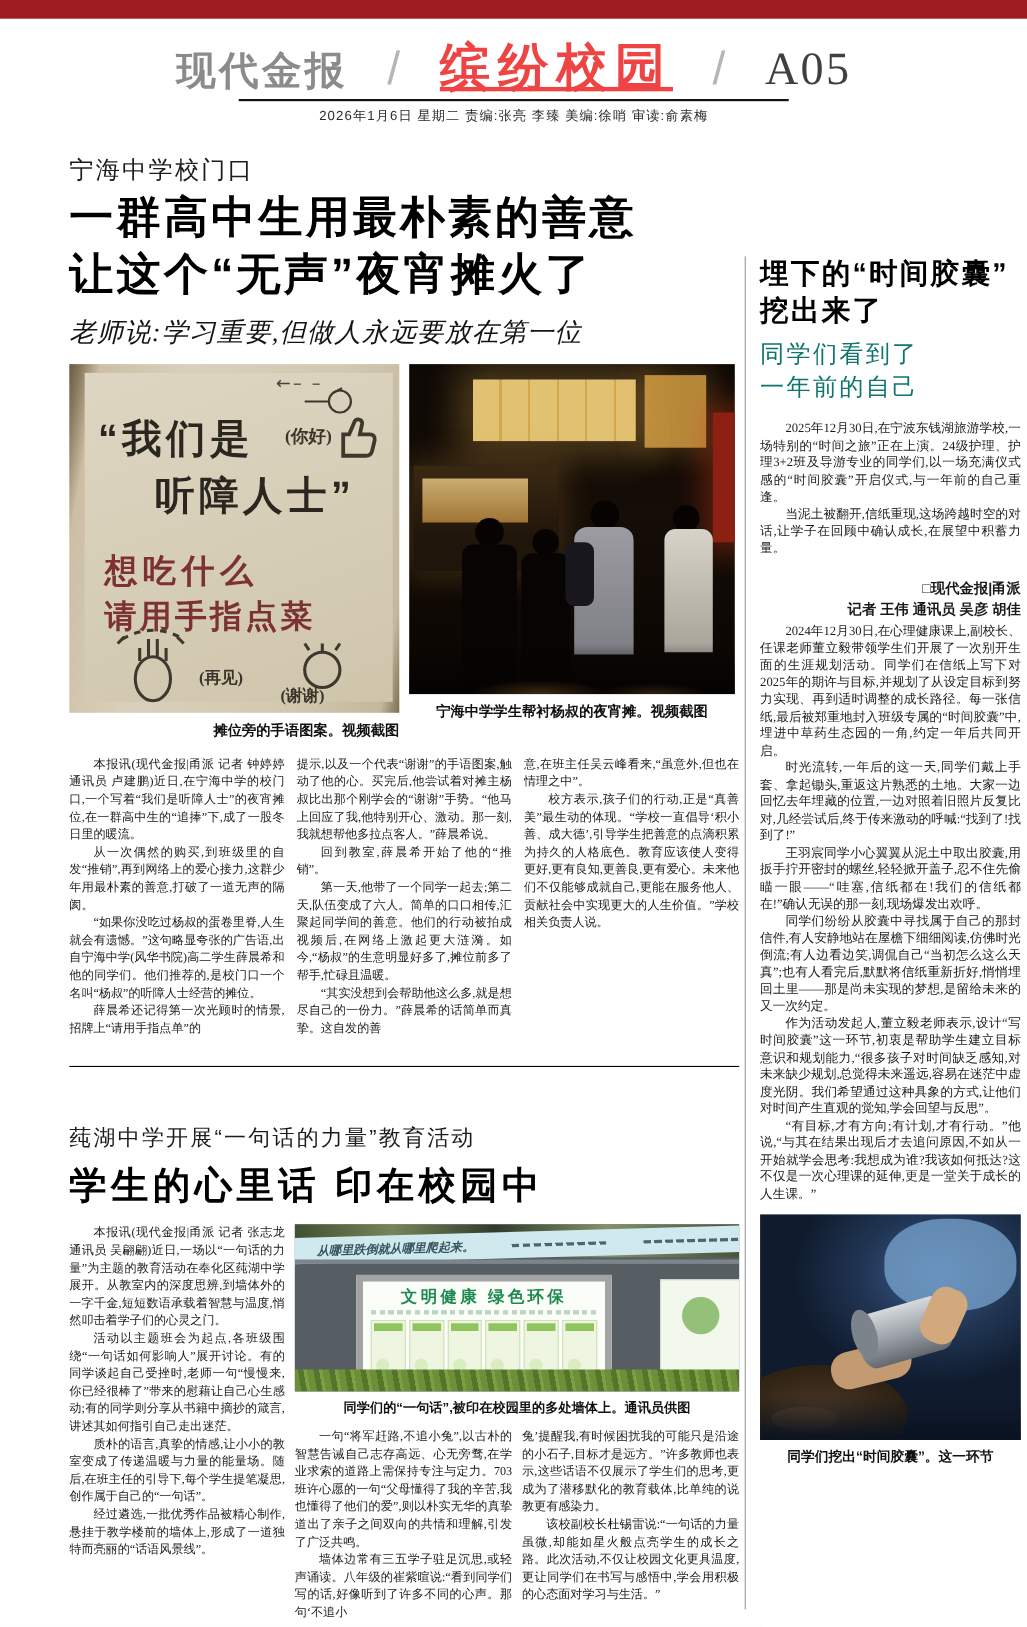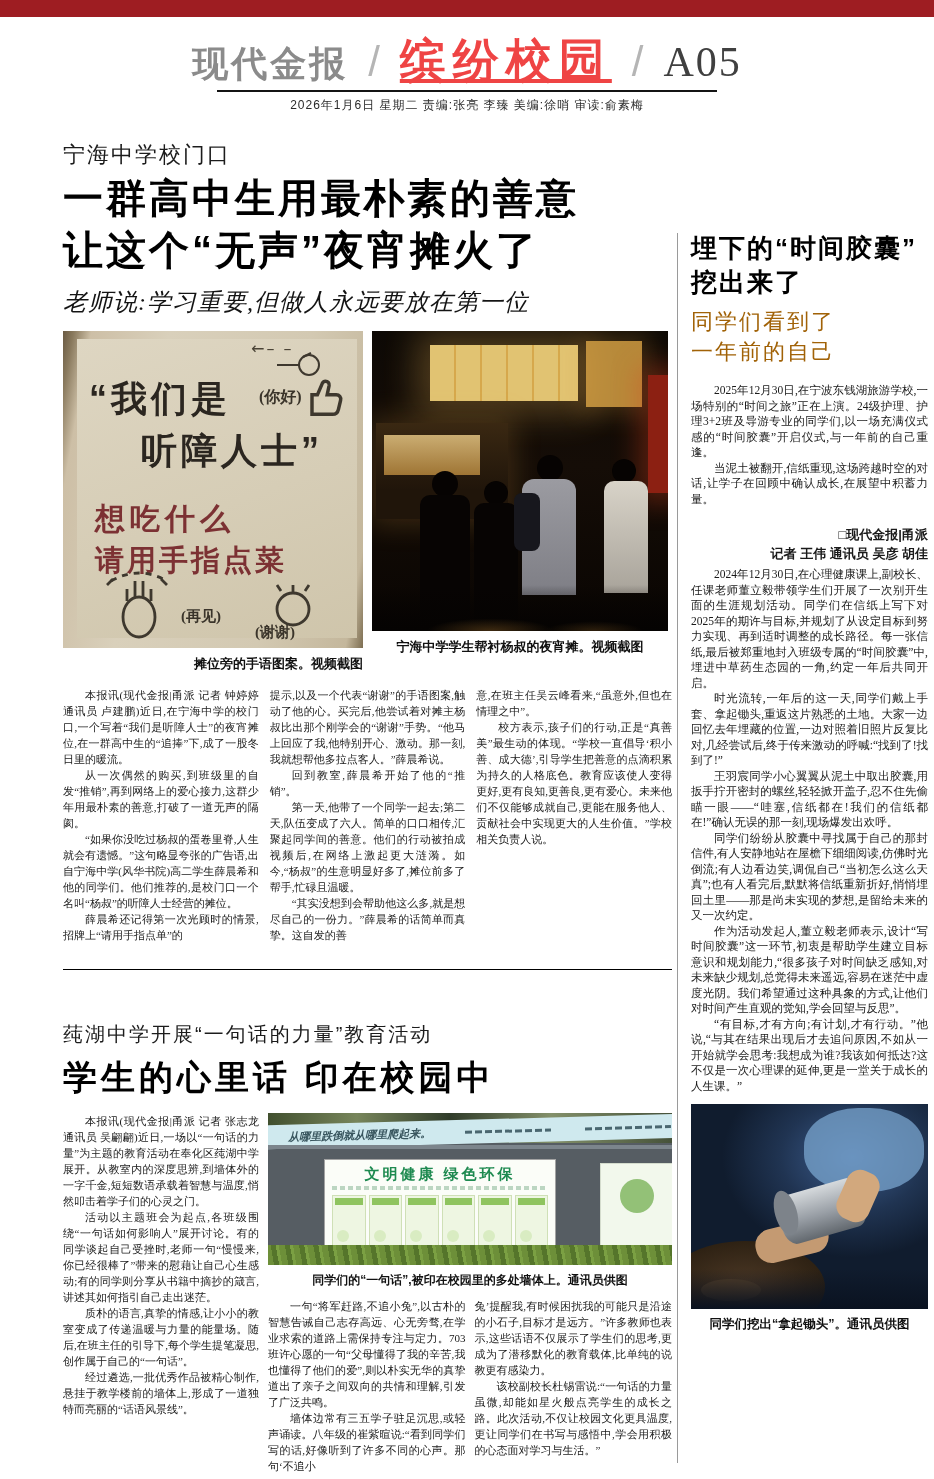--- a/index.html
+++ b/index.html
@@ -2,21 +2,21 @@
 <html><head>
 <meta charset="utf-8">
 <style>
   html,body{margin:0;padding:0;background:#e9e9e9;}
   .page{position:relative;width:934px;height:1479px;margin:0 auto;background:#ffffff;
         font-family:"Liberation Serif",serif;color:#1a1a1a;overflow:hidden;}
 
   
   .topbar{position:absolute;top:0;left:0;width:934px;height:17px;background:#9e1d22;}
   .masthead{position:absolute;top:30px;left:0;width:934px;display:flex;justify-content:center;
-            align-items:baseline;gap:20px;}
+            align-items:baseline;gap:36px;}
   .paper-name{font:700 36px "Liberation Sans",sans-serif;color:#8b8b8b;letter-spacing:3px;}
   .mast-slash{font:300 42px "Liberation Sans",sans-serif;color:#b5b5b5;}
   .section-name{font:700 46px "Liberation Sans",sans-serif;color:#ef4444;letter-spacing:7px;text-decoration:underline;}
   .page-num{font:400 42px "Liberation Serif",serif;color:#404040;letter-spacing:2px;}
   .mast-rule{position:absolute;top:90px;left:217px;width:500px;height:2px;background:#141414;}
   .dateline{position:absolute;top:97px;left:0;width:934px;text-align:center;
             font:12px "Liberation Sans",sans-serif;color:#2b2b2b;letter-spacing:1px;}
 
   
   .para{margin:0;text-indent:2em;text-align:justify;}
@@ -89,37 +89,37 @@
   .photo-wall{position:relative;width:404px;height:152px;overflow:hidden;background:#565d63;}
   .pw-foliage{position:absolute;top:0;left:0;width:100%;height:30px;
               background:linear-gradient(90deg,#41502f,#77855b 22%,#303c2a 45%,#83906a 70%,#46523a 100%);}
   .pw-banner{position:absolute;top:6px;left:-6px;width:103%;height:24px;background:#cfe9ee;
              transform:rotate(-1.6deg);display:flex;align-items:center;gap:34px;padding:0 26px;
              font:italic 600 11px "Liberation Serif",serif;color:#38555e;white-space:nowrap;}
   .pw-squiggle{display:inline-block;width:86px;height:3px;
                background:repeating-linear-gradient(90deg,#4a6770 0 7px,transparent 7px 10px);}
   .pw-rail{position:absolute;top:32px;left:0;width:100%;height:4px;background:#7c858c;}
   .pw-poster{position:absolute;left:56px;top:46px;width:232px;height:96px;background:#fbfdf8;
-             border:1px solid #a3a3a3;padding:5px 7px;box-sizing:border-box;}
+             border:6px solid #a3a3a3;padding:5px 7px;box-sizing:border-box;}
   .pw-title{text-align:center;font:700 15px "Liberation Sans",sans-serif;color:#1e8a50;letter-spacing:3px;}
   .pw-sub{margin-top:2px;height:4px;background:repeating-linear-gradient(90deg,#bcd6c2 0 5px,transparent 5px 8px);}
   .pw-grid{display:flex;gap:3px;margin-top:5px;}
   .pw-cell{flex:1;height:50px;background:#eef6e2;border:1px solid #cfe0b6;position:relative;}
   .pw-cell::before{content:"";position:absolute;top:2px;left:2px;right:2px;height:7px;background:#8fc45f;}
   .pw-cell::after{content:"";position:absolute;bottom:4px;left:4px;width:12px;height:12px;border-radius:50%;background:#d9ecc2;}
   .pw-poster2{position:absolute;right:-8px;top:50px;width:78px;height:92px;background:#f2f8ec;border:1px solid #d4dccd;}
   .pw-blob{position:absolute;right:18px;top:66px;width:34px;height:34px;border-radius:50%;background:#7ab35a;opacity:.8;}
   .pw-grass{position:absolute;bottom:0;left:0;width:100%;height:20px;
             background:repeating-linear-gradient(80deg,#6d8f39 0 6px,#55752b 6px 11px,#7ba043 11px 14px);}
 
   
   .vrule{position:absolute;left:677px;top:233px;width:1px;height:1230px;background:#9a9a9a;}
   .side-article{position:absolute;left:691px;top:231px;width:237px;}
   .sd-headline{font:900 26px/34px "Liberation Sans",sans-serif;letter-spacing:2px;color:#000;}
-  .sd-subhead{font:400 22px/30px "Liberation Sans",sans-serif;color:#a16207;margin-top:8px;letter-spacing:2px;}
+  .sd-subhead{font:400 22px/30px "Liberation Sans",sans-serif;color:#0f766e;margin-top:8px;letter-spacing:2px;}
   .sd-lead{margin-top:16px;font:11.5px/15.5px "Liberation Serif",serif;}
   .sd-byline{margin-top:18px;text-align:right;font:700 13px/19px "Liberation Sans",sans-serif;}
   .sd-body{margin-top:4px;font:11.5px/15.5px "Liberation Serif",serif;}
   .sd-figure{margin-top:10px;}
 
   
   .photo-capsule{position:relative;width:237px;height:205px;overflow:hidden;
                  background:radial-gradient(130px 100px at 68% 26%,#3c5d8f,#203452 55%,#101c2e 100%);}
   .pc-sleeve{position:absolute;right:4px;top:4px;width:120px;height:84px;background:#7aa6cf;border-radius:45%;opacity:.75;}
   .pc-soil{position:absolute;left:-26px;bottom:-24px;width:160px;height:92px;border-radius:50%;
@@ -317,17 +317,17 @@
       <div class="photo-capsule">
         <div class="pc-sleeve"></div>
         <div class="pc-soil"></div>
         <div class="pc-soil2"></div>
         <div class="pc-hand1"></div>
         <div class="pc-can"></div>
         <div class="pc-cap"></div>
         <div class="pc-hand2"></div>
         <div class="pc-shade"></div>
       </div>
-      <figcaption class="caption cap-center" style="font-size:12.5px;">同学们挖出“拿起锄头”。通讯员供图</figcaption>
+      <figcaption class="caption cap-center" style="font-size:12.5px;">同学们挖出“时间胶囊”。这一环节</figcaption>
     </figure>
   </div>
 
 </div>
 
 </body></html>

